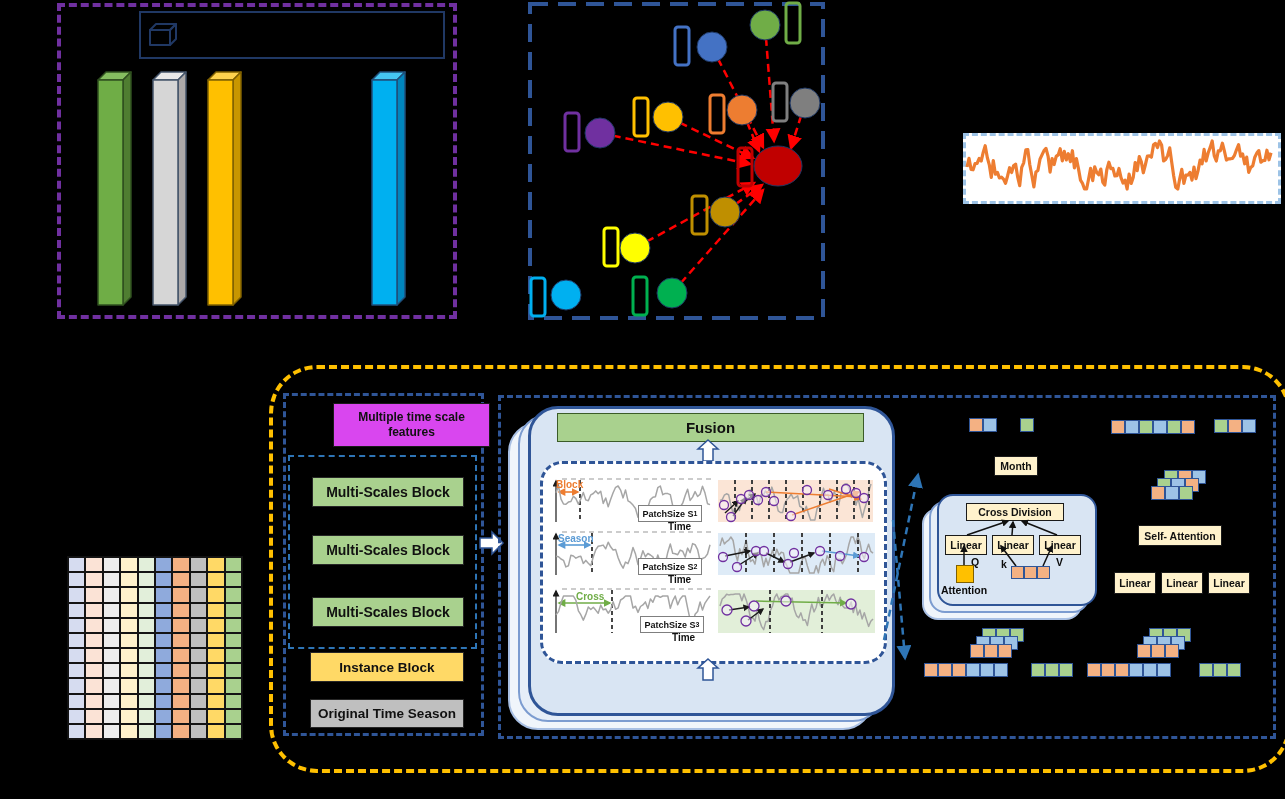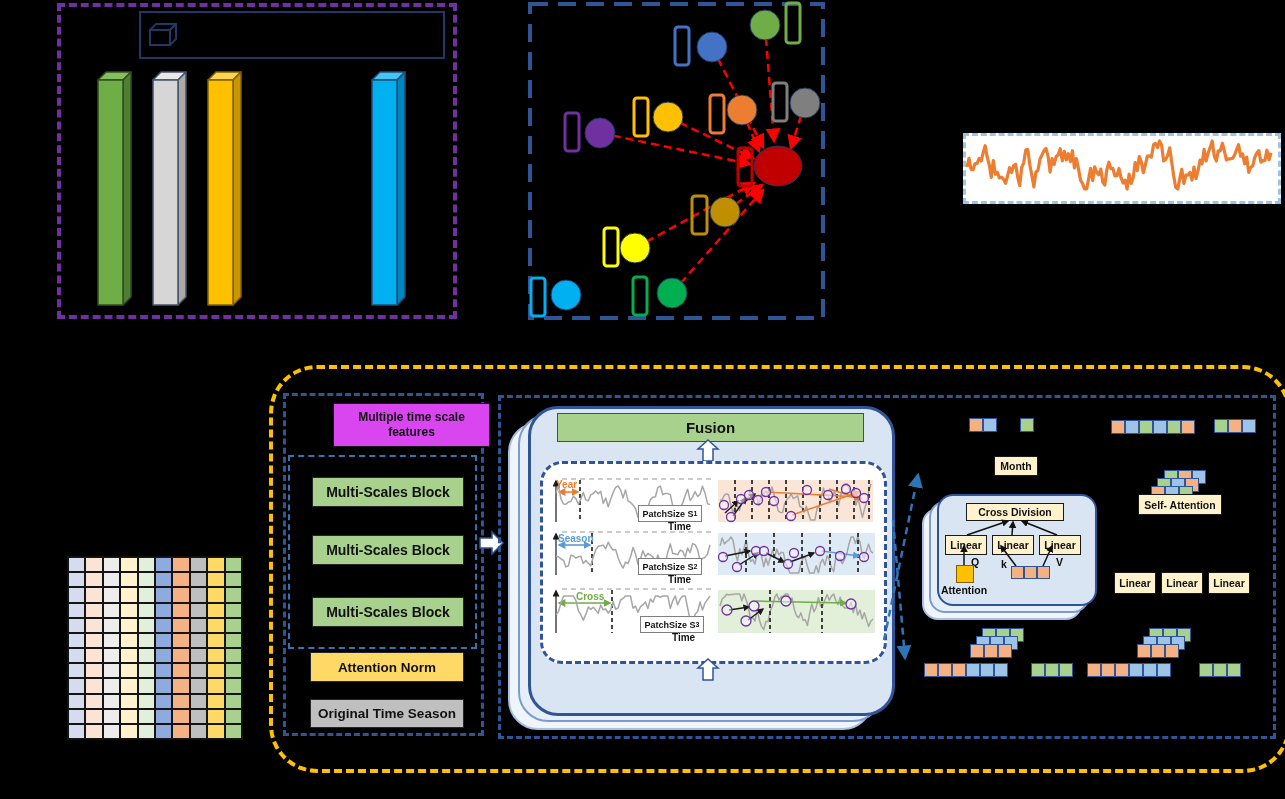--- a/index.html
+++ b/index.html
@@ -152,21 +152,21 @@
   <div class="abs box-label green-blk" style="left:312px;top:477px;">
     <span>Multi-Scales Block</span>
   </div>
   <div class="abs box-label green-blk" style="left:312px;top:535px;">
     <span>Multi-Scales Block</span>
   </div>
   <div class="abs box-label green-blk" style="left:312px;top:597px;">
     <span>Multi-Scales Block</span>
   </div>
   <div class="abs box-label yellow-blk">
-    <span>Attention Norm</span>
+    <span>Instance Block</span>
   </div>
   <div class="abs box-label gray-blk">
     <span>Original Time Season</span>
   </div>
   <svg class="abs" style="left:480px;top:532px;" width="24" height="22">
     <polygon points="0,6 12,6 12,0 23,11 12,22 12,16 0,16" fill="#fff" stroke="#2F5597" stroke-width="1.5"></polygon>
   </svg>
 
   <div class="abs center-box"></div>
   <div class="abs card card-sh2"></div>
@@ -306,21 +306,21 @@
         <circle cx="300" cy="94" r="4.5"></circle>
         <circle cx="324" cy="95" r="4.5"></circle>
       <circle cx="187" cy="148" r="5"></circle>
         <circle cx="206" cy="159" r="5"></circle>
         <circle cx="214" cy="144" r="5"></circle>
       <circle cx="246" cy="139" r="5"></circle>
         <circle cx="311" cy="142" r="5"></circle>
     </g>
   </svg>
 
-  <div class="abs row-lab" style="left: 556px; top: 479px; color: rgb(237, 125, 49);">Year</div>
+  <div class="abs row-lab" style="left: 556px; top: 479px; color: rgb(237, 125, 49);">Block</div>
   <div class="abs row-lab" style="left: 558px; top: 533px; color: rgb(91, 155, 213);">Season</div>
   <div class="abs row-lab" style="left: 576px; top: 591px; color: rgb(112, 173, 71);">Cross</div>
 
   <div class="abs ps-box" style="left:638px;top:505px;width:62px;height:15px;">
     <span>PatchSize S</span>
       <sub>1</sub>
   </div>
   <div class="abs ps-box" style="left:638px;top:558px;width:62px;height:15px;">
     <span>PatchSize S</span>
       <sub>2</sub>
@@ -418,21 +418,21 @@
   <div class="abs qkv" style="left:1001px;top:558px;">k</div>
   <div class="abs qkv" style="left:1056px;top:556px;">V</div>
   <div class="abs init-sq"></div>
   <div class="abs init-lab">Attention</div>
   <div class="abs tkrow" style="left:1011px;top:566px;">
       <div class="tk" style="background: rgb(244, 177, 131); width: 13px; height: 13px;"></div>
       <div class="tk" style="background: rgb(244, 177, 131); width: 13px; height: 13px;"></div>
       <div class="tk" style="background: rgb(244, 177, 131); width: 13px; height: 13px;"></div>
     </div>
 
-  <div class="abs box-label ybox" style="left:1138px;top:494px;width:82px;height:19px;">
+  <div class="abs box-label ybox" style="left:1138px;top:525px;width:82px;height:19px;">
     <span>Self- Attention</span>
   </div>
   <div class="abs box-label ybox" style="left:1114px;top:572px;width:40px;height:20px;">
     <span>Linear</span>
   </div>
   <div class="abs box-label ybox" style="left:1161px;top:572px;width:40px;height:20px;">
     <span>Linear</span>
   </div>
   <div class="abs box-label ybox" style="left:1208px;top:572px;width:40px;height:20px;">
     <span>Linear</span>

